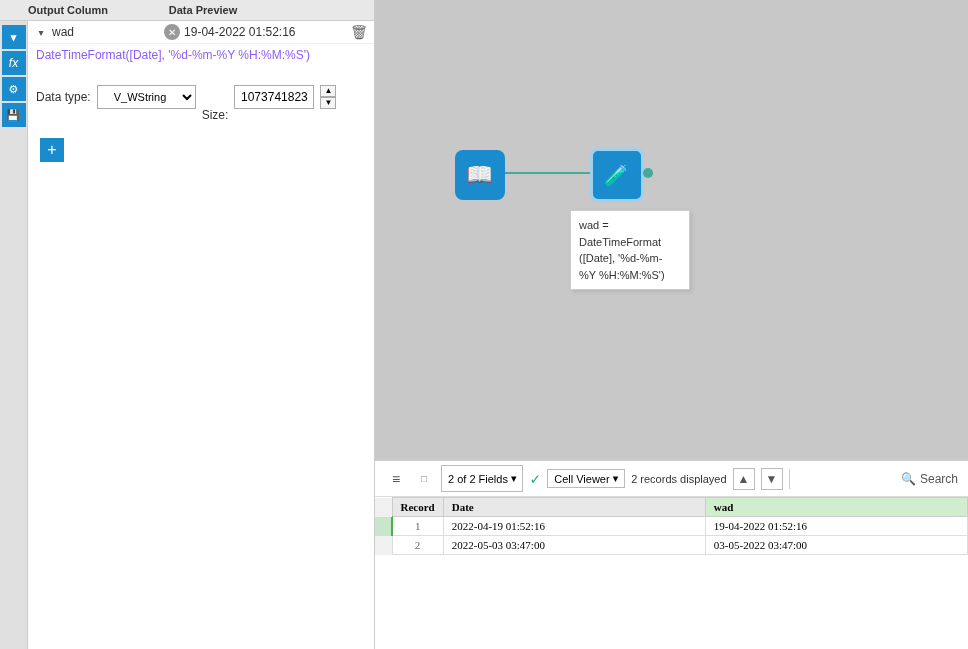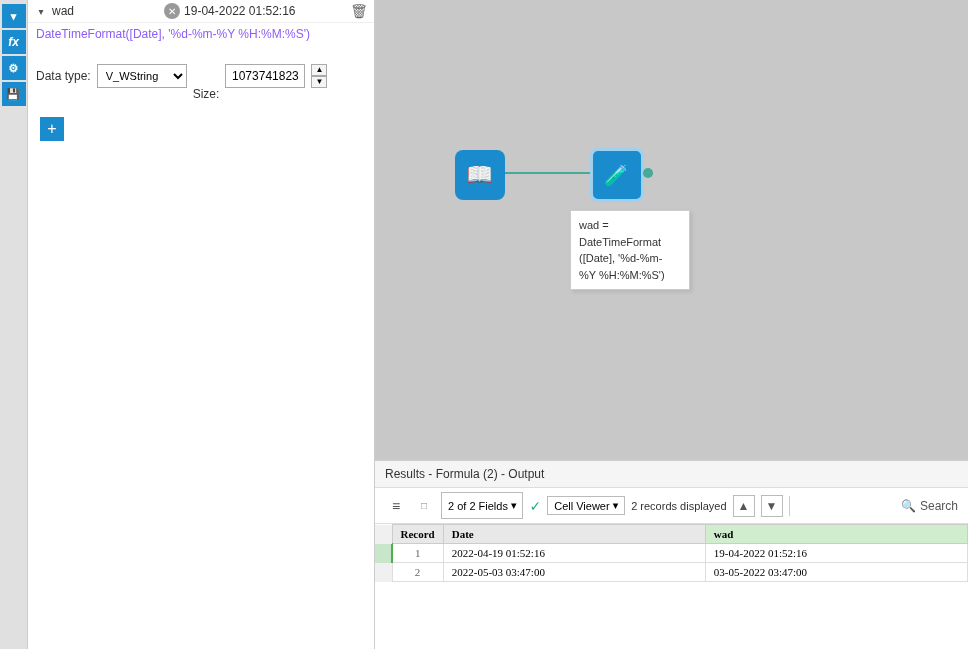--- a/index.html
+++ b/index.html
@@ -92,40 +92,40 @@
     .tool-btn {
       width: 24px;
       height: 24px;
       background: #1a8cce;
       color: white;
       display: flex;
       align-items: center;
       justify-content: center;
       cursor: pointer;
       font-size: 13px;
-      font-weight: bold;
+      font-weight: normal;
       border: none;
     }
 
     .data-type-section {
       display: flex;
       align-items: center;
       padding: 6px 8px;
       gap: 6px;
       font-size: 12px;
     }
 
     .data-type-label { color: #333; }
 
     .select-box {
       height: 24px;
       border: 1px solid #aaa;
       background: white;
       font-size: 11px;
-      padding: 0 4px;
+      padding: 0 12px;
       min-width: 90px;
     }
 
     .size-label { color: #333; margin-top: 36px; }
 
     .size-input {
       width: 80px;
       height: 24px;
       border: 1px solid #aaa;
       font-size: 12px;
@@ -401,20 +401,25 @@
 
     .th-highlight {
       background: #d0edce;
     }
   </style>
 </head>
 <body>
 
 <div class="left-panel">
 
+  <div class="left-panel-header">
+    <div style="width:14px;"></div>
+    <div class="col-header output-col-header">Output Column</div>
+    <div class="col-header data-preview-header">Data Preview</div>
+  </div>
 
   <div style="display:flex; flex-direction:row; height:100%;">
 
     <div style="width:28px; background:#e0e0e0; display:flex; flex-direction:column; align-items:center; padding-top:4px; gap:2px; border-right:1px solid #ccc;">
       <div class="tool-btn" style="background:#1a8cce; font-size:11px; font-weight:bold;">▾</div>
       <div class="tool-btn" style="background:#1a8cce; font-size:12px; font-style:italic;">
         <span>fx</span>
       </div>
       <div class="tool-btn" style="background:#1a8cce; font-size:11px;">⚙</div>
       <div class="tool-btn" style="background:#1a8cce; font-size:11px;">💾</div>
@@ -471,23 +476,20 @@
     <div class="formula-tooltip">
       <div>wad =</div>
       <div>DateTimeFormat</div>
       <div>([Date], '%d-%m-</div>
       <div>%Y %H:%M:%S')</div>
     </div>
   </div>
 
   <div class="results-panel">
 
-    <div class="results-header">
-      <span>Results - Formula (2) - Output</span>
-    </div>
 
     <div class="results-toolbar">
 
       <div class="toolbar-icon-btn">≡</div>
 
       <div class="toolbar-icon-btn" style="font-size:10px; color:#888;">□</div>
 
       <div class="fields-btn">
         <span>2 of 2 Fields</span>
         <span>▾</span>

